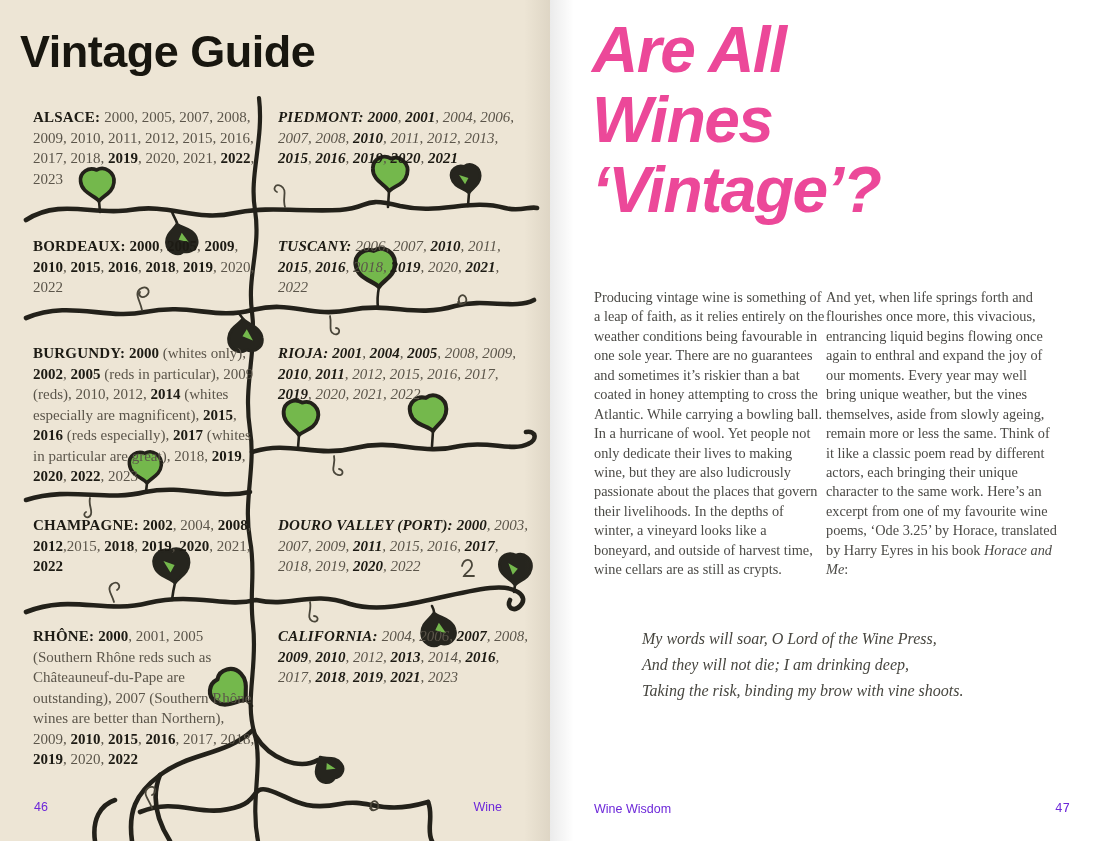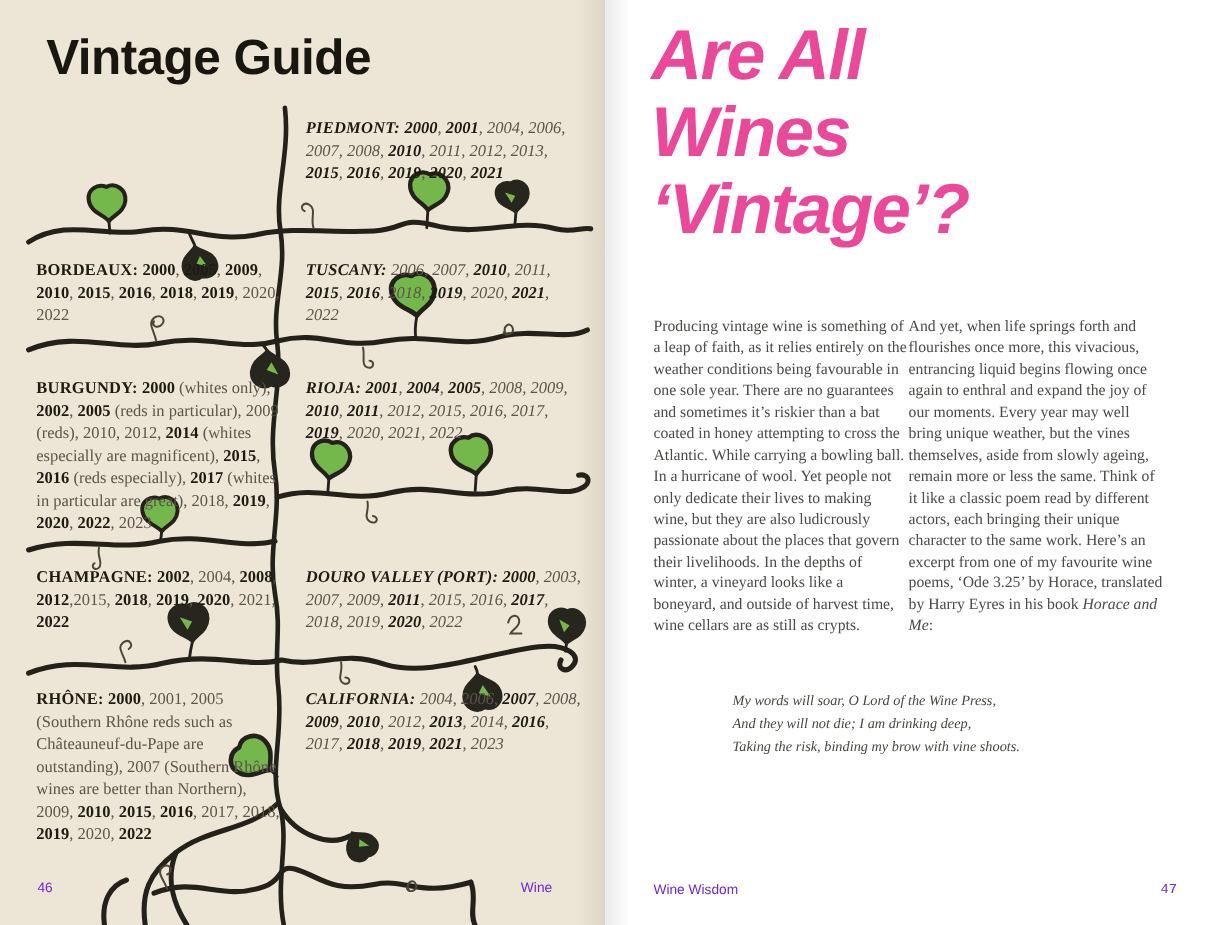--- a/index.html
+++ b/index.html
@@ -11,21 +11,21 @@
   .page{position:absolute;top:0;height:841px;overflow:hidden;}
   #left-page{left:0;width:550px;background:#ede5d5;}
   #right-page{left:550px;width:550px;background:#ffffff;}
   .gutter-l{position:absolute;right:0;top:0;width:26px;height:100%;
     background:linear-gradient(to right, rgba(0,0,0,0), rgba(92,78,54,0.10));z-index:3;pointer-events:none;}
   .gutter-r{position:absolute;left:0;top:0;width:24px;height:100%;
     background:linear-gradient(to right, rgba(0,0,0,0.08), rgba(0,0,0,0));z-index:3;pointer-events:none;}
 
   
   .lp-title{
-    position:absolute;left:42px;top:26px;z-index:2;
+    position:absolute;left:20px;top:26px;z-index:2;
     font-family:"Liberation Sans", sans-serif;
     font-size:45px;font-weight:700;letter-spacing:-0.5px;color:#18160f;margin:0;
   }
   .region{
     position:absolute;z-index:2;
     font-size:15px;line-height:1.37;color:#5b554a;
   }
   .region .rname{font-weight:700;color:#1d1b14;letter-spacing:0.2px;}
   .region .yb{font-weight:700;color:#1d1b14;}
   .region .yr{font-weight:400;color:#5b554a;}
@@ -53,22 +53,22 @@
   .rp-title{
     position:absolute;left:42px;top:16px;margin:0;z-index:2;
     font-family:"Liberation Sans", sans-serif;font-style:italic;
     font-size:64px;line-height:1.09;font-weight:700;letter-spacing:-1.5px;color:#ec4899;
   }
   .cols{position:absolute;left:44px;top:288px;width:478px;z-index:2;
     display:flex;gap:0;}
   .col{width:232px;margin:0;font-size:14.3px;line-height:1.36;color:#4b4a46;}
   .col .ital{font-style:italic;}
   .quote{
-    position:absolute;left:116px;top:626px;z-index:2;
-    font-style:italic;font-size:13px;line-height:1.62;color:#47463f;
+    position:absolute;left:92px;top:626px;z-index:2;
+    font-style:italic;font-size:16px;line-height:1.62;color:#47463f;
   }
 </style>
 </head>
 <body>
 
 <div class="page" id="left-page">
 
   <svg class="vines" width="550" height="841" viewBox="0 0 550 841" aria-hidden="true">
     <defs>
       <path id="leaf" d="M0,0 C-4,-5 -15,-7 -16,-17 C-17,-25 -9,-30 -2,-27 C5,-31 14,-25 13,-16 C12,-7 4,-5 0,0 Z"></path>
@@ -135,20 +135,21 @@
     <use href="#leaf" class="leaf-dark" transform="translate(320,757) rotate(150) scale(0.95)"></use>
     <use href="#slit" class="slit" transform="translate(320,757) rotate(150) scale(0.95)"></use>
     <path class="vine" d="M140,812 C180,796 200,820 240,806 C258,800 252,786 268,790 C290,796 300,812 340,804 C370,798 380,816 428,802"></path>
     <path class="tendril" d="M152,808 C148,798 142,793 148,788 C155,784 158,792 152,795"></path>
     <path class="tendril" d="M372,810 C368,802 376,798 378,804 C380,810 372,812 370,808"></path>
     <path class="vine" d="M428,802 C434,816 426,830 432,841"></path>
   </svg>
 
   <h1 class="lp-title">Vintage Guide</h1>
 
+  <div class="region c1" style="top:107px"><span class="rname">ALSACE: </span><span class="yr">2000, 2005, 2007, 2008, 2009, 2010, 2011, 2012, 2015, 2016, 2017, 2018, </span><span class="yb">2019</span><span class="yr">, 2020, 2021, </span><span class="yb">2022</span><span class="yr">, 2023</span></div>
   <div class="region c2" style="top:107px"><span class="rname">PIEDMONT: </span><span class="yb">2000</span><span class="yr">, </span><span class="yb">2001</span><span class="yr">, 2004, 2006, 2007, 2008, </span><span class="yb">2010</span><span class="yr">, 2011, 2012, 2013, </span><span class="yb">2015</span><span class="yr">, </span><span class="yb">2016</span><span class="yr">, </span><span class="yb">2019</span><span class="yr">, </span><span class="yb">2020</span><span class="yr">, </span><span class="yb">2021</span></div>
   <div class="region c1" style="top:236px"><span class="rname">BORDEAUX: </span><span class="yb">2000</span><span class="yr">, </span><span class="yb">2005</span><span class="yr">, </span><span class="yb">2009</span><span class="yr">, </span><span class="yb">2010</span><span class="yr">, </span><span class="yb">2015</span><span class="yr">, </span><span class="yb">2016</span><span class="yr">, </span><span class="yb">2018</span><span class="yr">, </span><span class="yb">2019</span><span class="yr">, 2020, 2022</span></div>
   <div class="region c2" style="top:236px"><span class="rname">TUSCANY: </span><span class="yr">2006, 2007, </span><span class="yb">2010</span><span class="yr">, 2011, </span><span class="yb">2015</span><span class="yr">, </span><span class="yb">2016</span><span class="yr">, 2018, </span><span class="yb">2019</span><span class="yr">, 2020, </span><span class="yb">2021</span><span class="yr">, 2022</span></div>
   <div class="region c1" style="top:343px"><span class="rname">BURGUNDY: </span><span class="yb">2000</span><span class="yr"> (whites only), </span><span class="yb">2002</span><span class="yr">, </span><span class="yb">2005</span><span class="yr"> (reds in particular), 2009 (reds), 2010, 2012, </span><span class="yb">2014</span><span class="yr"> (whites especially are magnificent), </span><span class="yb">2015</span><span class="yr">, </span><span class="yb">2016</span><span class="yr"> (reds especially), </span><span class="yb">2017</span><span class="yr"> (whites in particular are great), 2018, </span><span class="yb">2019</span><span class="yr">, </span><span class="yb">2020</span><span class="yr">, </span><span class="yb">2022</span><span class="yr">, 2023</span></div>
   <div class="region c2" style="top:343px"><span class="rname">RIOJA: </span><span class="yb">2001</span><span class="yr">, </span><span class="yb">2004</span><span class="yr">, </span><span class="yb">2005</span><span class="yr">, 2008, 2009, </span><span class="yb">2010</span><span class="yr">, </span><span class="yb">2011</span><span class="yr">, 2012, 2015, 2016, 2017, </span><span class="yb">2019</span><span class="yr">, 2020, 2021, 2022</span></div>
   <div class="region c1" style="top:515px"><span class="rname">CHAMPAGNE: </span><span class="yb">2002</span><span class="yr">, 2004, </span><span class="yb">2008</span><span class="yr">, </span><span class="yb">2012</span><span class="yr">,2015, </span><span class="yb">2018</span><span class="yr">, </span><span class="yb">2019</span><span class="yr">, </span><span class="yb">2020</span><span class="yr">, 2021, </span><span class="yb">2022</span></div>
   <div class="region c2" style="top:515px"><span class="rname">DOURO VALLEY (PORT): </span><span class="yb">2000</span><span class="yr">, 2003, 2007, 2009, </span><span class="yb">2011</span><span class="yr">, 2015, 2016, </span><span class="yb">2017</span><span class="yr">, 2018, 2019, </span><span class="yb">2020</span><span class="yr">, 2022</span></div>
   <div class="region c1" style="top:626px"><span class="rname">RHÔNE: </span><span class="yb">2000</span><span class="yr">, 2001, 2005 (Southern Rhône reds such as Châteauneuf-du-Pape are outstanding), 2007 (Southern Rhône wines are better than Northern), 2009, </span><span class="yb">2010</span><span class="yr">, </span><span class="yb">2015</span><span class="yr">, </span><span class="yb">2016</span><span class="yr">, 2017, 2018, </span><span class="yb">2019</span><span class="yr">, 2020, </span><span class="yb">2022</span></div>
   <div class="region c2" style="top:626px"><span class="rname">CALIFORNIA: </span><span class="yr">2004, 2006, </span><span class="yb">2007</span><span class="yr">, 2008, </span><span class="yb">2009</span><span class="yr">, </span><span class="yb">2010</span><span class="yr">, 2012, </span><span class="yb">2013</span><span class="yr">, 2014, </span><span class="yb">2016</span><span class="yr">, 2017, </span><span class="yb">2018</span><span class="yr">, </span><span class="yb">2019</span><span class="yr">, </span><span class="yb">2021</span><span class="yr">, 2023</span></div>
 

